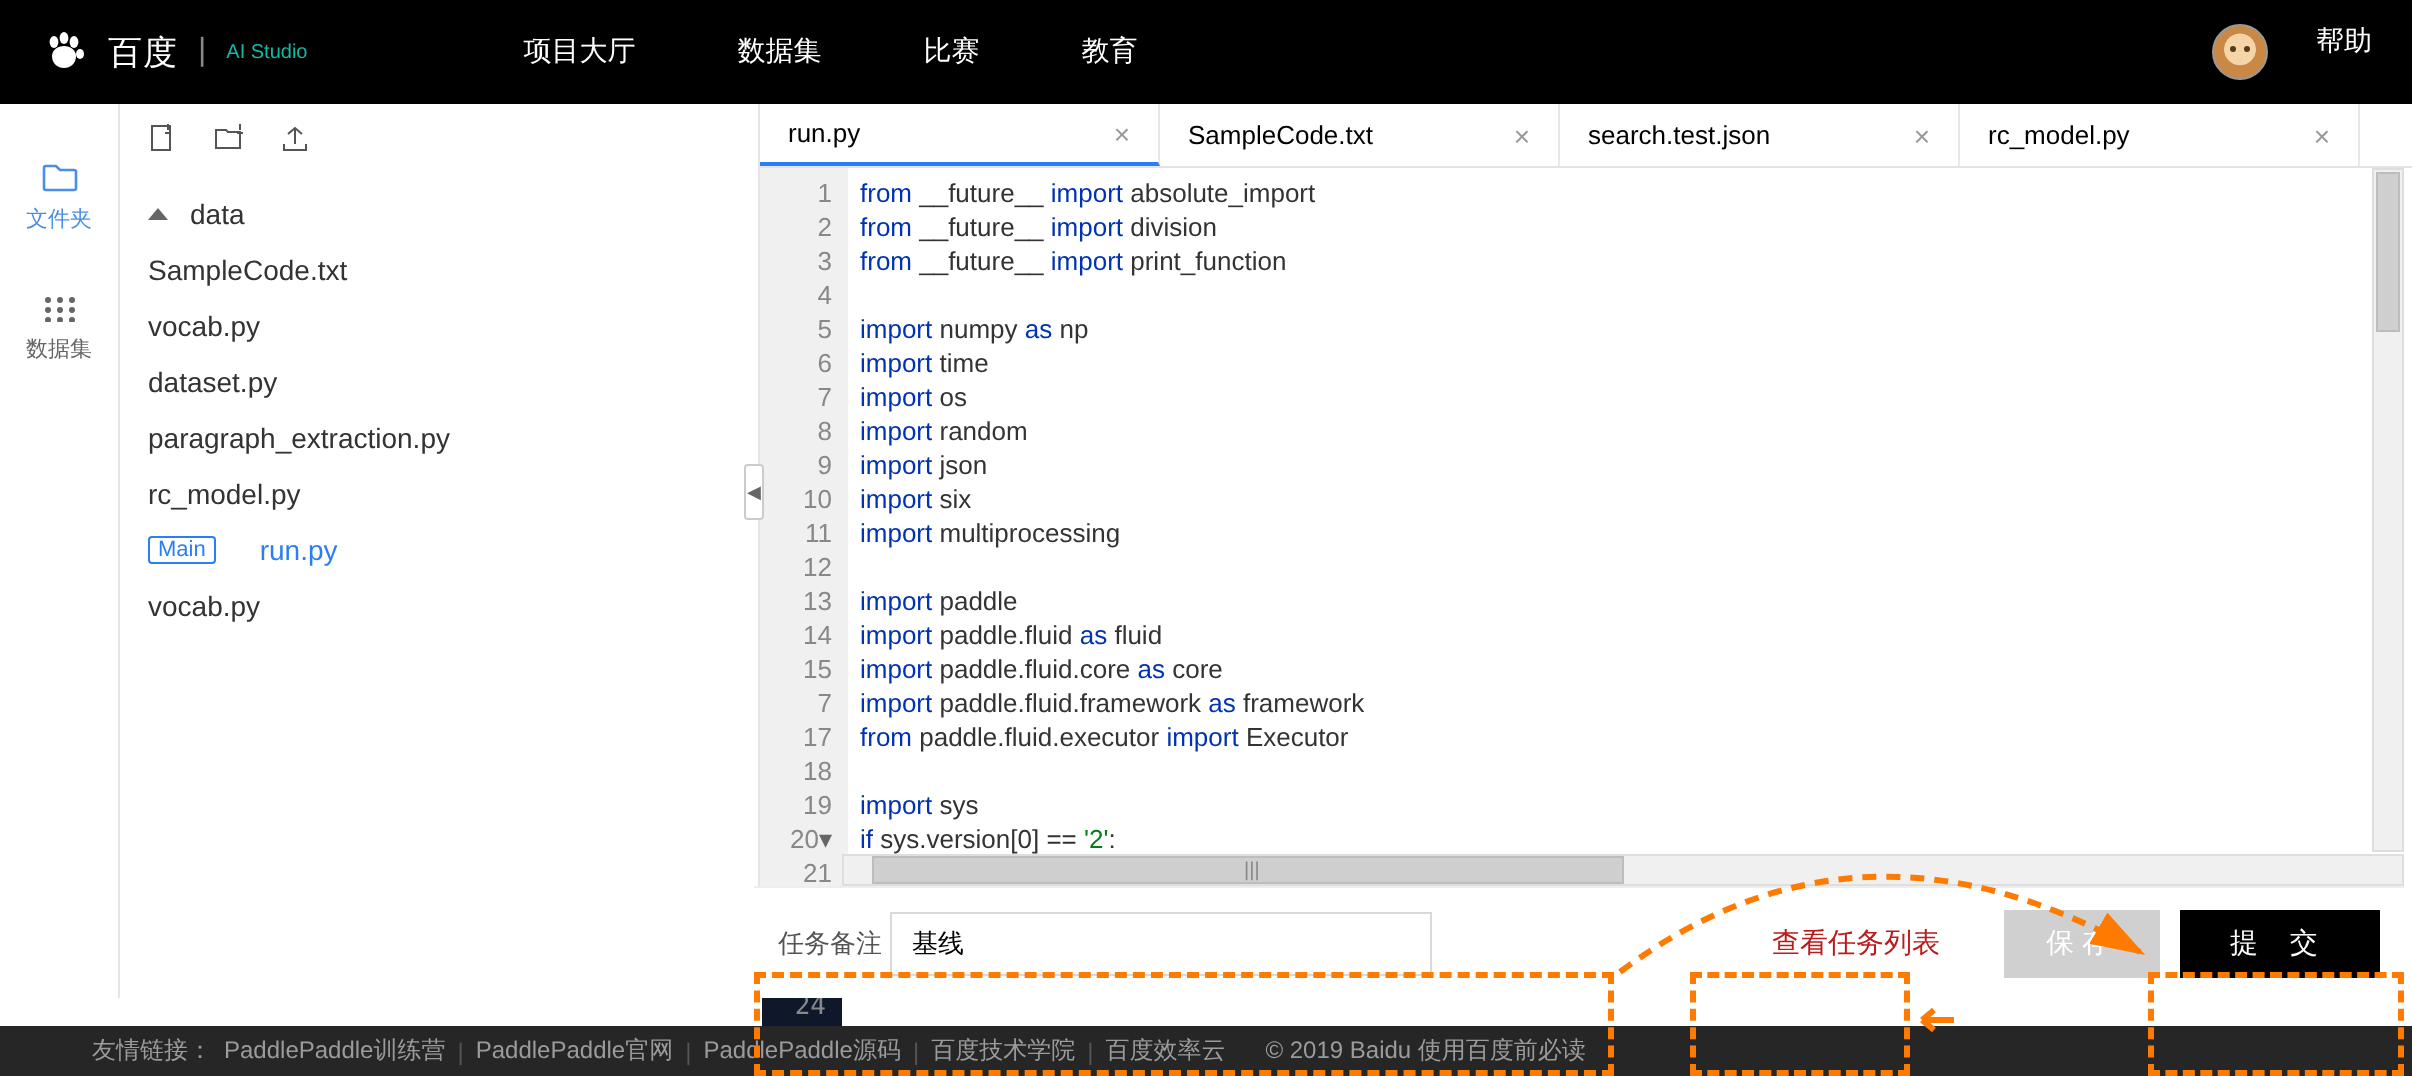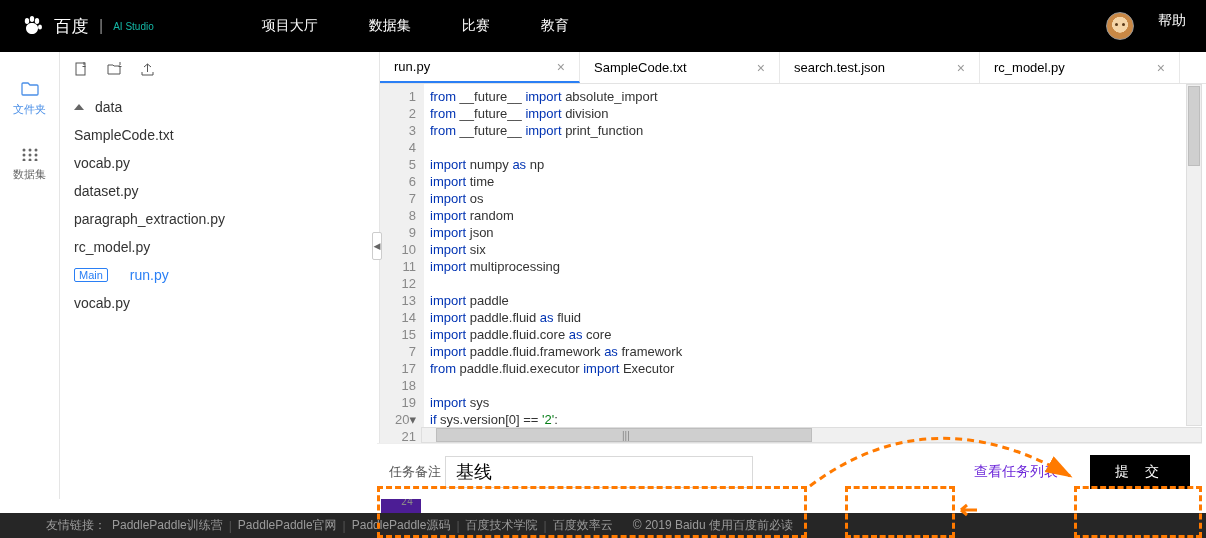--- a/index.html
+++ b/index.html
@@ -45,34 +45,34 @@
 .code{flex:1;padding:4px 0 0 6px;white-space:pre;color:#333;overflow:hidden}
 .kw{color:#0033b3}
 .str{color:#067d17}
 .dashed-hl{position:absolute;border:3px dashed #ff7a00;pointer-events:none;z-index:20}
 .hl1{left:377px;top:486px;width:430px;height:52px}
 .hl2{left:845px;top:486px;width:110px;height:52px}
 .hl3{left:1074px;top:486px;width:128px;height:52px}
 .arrow-svg{position:absolute;left:790px;top:406px;width:300px;height:90px;pointer-events:none;z-index:19}
 .bottom-bar{position:absolute;left:377px;right:4px;bottom:39px;height:56px;background:#fff;display:flex;align-items:center;padding:0 12px;z-index:10;border-top:1px solid #eee}
 .task-label{font-size:13px;color:#555;margin-right:4px}
-.task-input{width:308px;height:32px;border:1px solid #d9d9d9;padding:0 10px;font-size:18px}
+.task-input{width:271px;height:32px;border:1px solid #d9d9d9;padding:0 10px;font-size:13px}
 .spacer{flex:1}
-.view-tasks{color:#6d28d9;font-size:14px;cursor:pointer;margin-right:32px}
+.view-tasks{color:#b91c1c;font-size:14px;cursor:pointer;margin-right:32px}
 .save-btn{width:78px;height:34px;background:#d0d0d0;color:#fff;border:none;font-size:14px;cursor:pointer;letter-spacing:4px;margin-right:10px}
 .submit-btn{width:100px;height:34px;background:#000000;color:#fff;border:none;font-size:14px;cursor:pointer;letter-spacing:6px}
 .hscroll{position:absolute;left:421px;right:4px;bottom:95px;height:16px;background:#f0f0f0;border:1px solid #dedede;display:flex;align-items:center;z-index:9}
 .hscroll-thumb{position:absolute;left:14px;width:376px;height:14px;background:#cfcfcf;border:1px solid #bdbdbd}
 .hscroll-mid{position:absolute;left:200px;font-size:10px;color:#888}
 .vscroll{position:absolute;right:4px;top:84px;width:16px;bottom:112px;background:#f0f0f0;border:1px solid #dedede;z-index:9}
 .vscroll-thumb{position:absolute;top:1px;left:1px;width:12px;height:80px;background:#cfcfcf;border:1px solid #bdbdbd}
 .footer{position:absolute;bottom:0;left:0;right:0;height:25px;background:#262626;display:flex;align-items:center;padding:0 46px;font-size:12px;color:#9b9b9b;gap:6px}
 .footer a{color:#9b9b9b;text-decoration:none;cursor:pointer}
 .footer .sep{color:#555}
-.gut-extra{position:absolute;left:381px;top:496px;width:40px;height:17px;background:#4c1d95;text-align:right;padding-right:8px;font-family:Consolas,monospace;font-size:10px;color:#888;z-index:8}
+.gut-extra{position:absolute;left:381px;top:496px;width:40px;height:17px;background:#0f172a;text-align:right;padding-right:8px;font-family:Consolas,monospace;font-size:13px;color:#888;z-index:8}
 </style>
 </head>
 <body>
 
 <div class="header">
   <div class="logo-area">
     <svg class="paw" viewBox="0 0 24 24">
         <g fill="#fff">
           <ellipse cx="7" cy="7" rx="2.2" ry="3"></ellipse>
           <ellipse cx="12" cy="5" rx="2.2" ry="3"></ellipse>
@@ -213,20 +213,21 @@
 <div class="vscroll">
     <div class="vscroll-thumb"></div>
   </div>
 <div class="gut-extra">24</div>
 
 <div class="bottom-bar">
   <span class="task-label">任务备注</span>
   <input class="task-input" value="基线" style="">
   <div class="spacer"></div>
   <span class="view-tasks">查看任务列表</span>
+  <button class="save-btn">保存</button>
   <button class="submit-btn">提 交</button>
 </div>
 
 <div class="dashed-hl hl1"></div>
 <div class="dashed-hl hl2"></div>
 <div class="dashed-hl hl3"></div>
 <svg class="arrow-svg">
     <defs>
       <marker id="ah" markerWidth="10" markerHeight="10" refX="8" refY="3" orient="auto">
         <path d="M0,0 L0,6 L9,3 z" fill="#ff7a00"></path>

